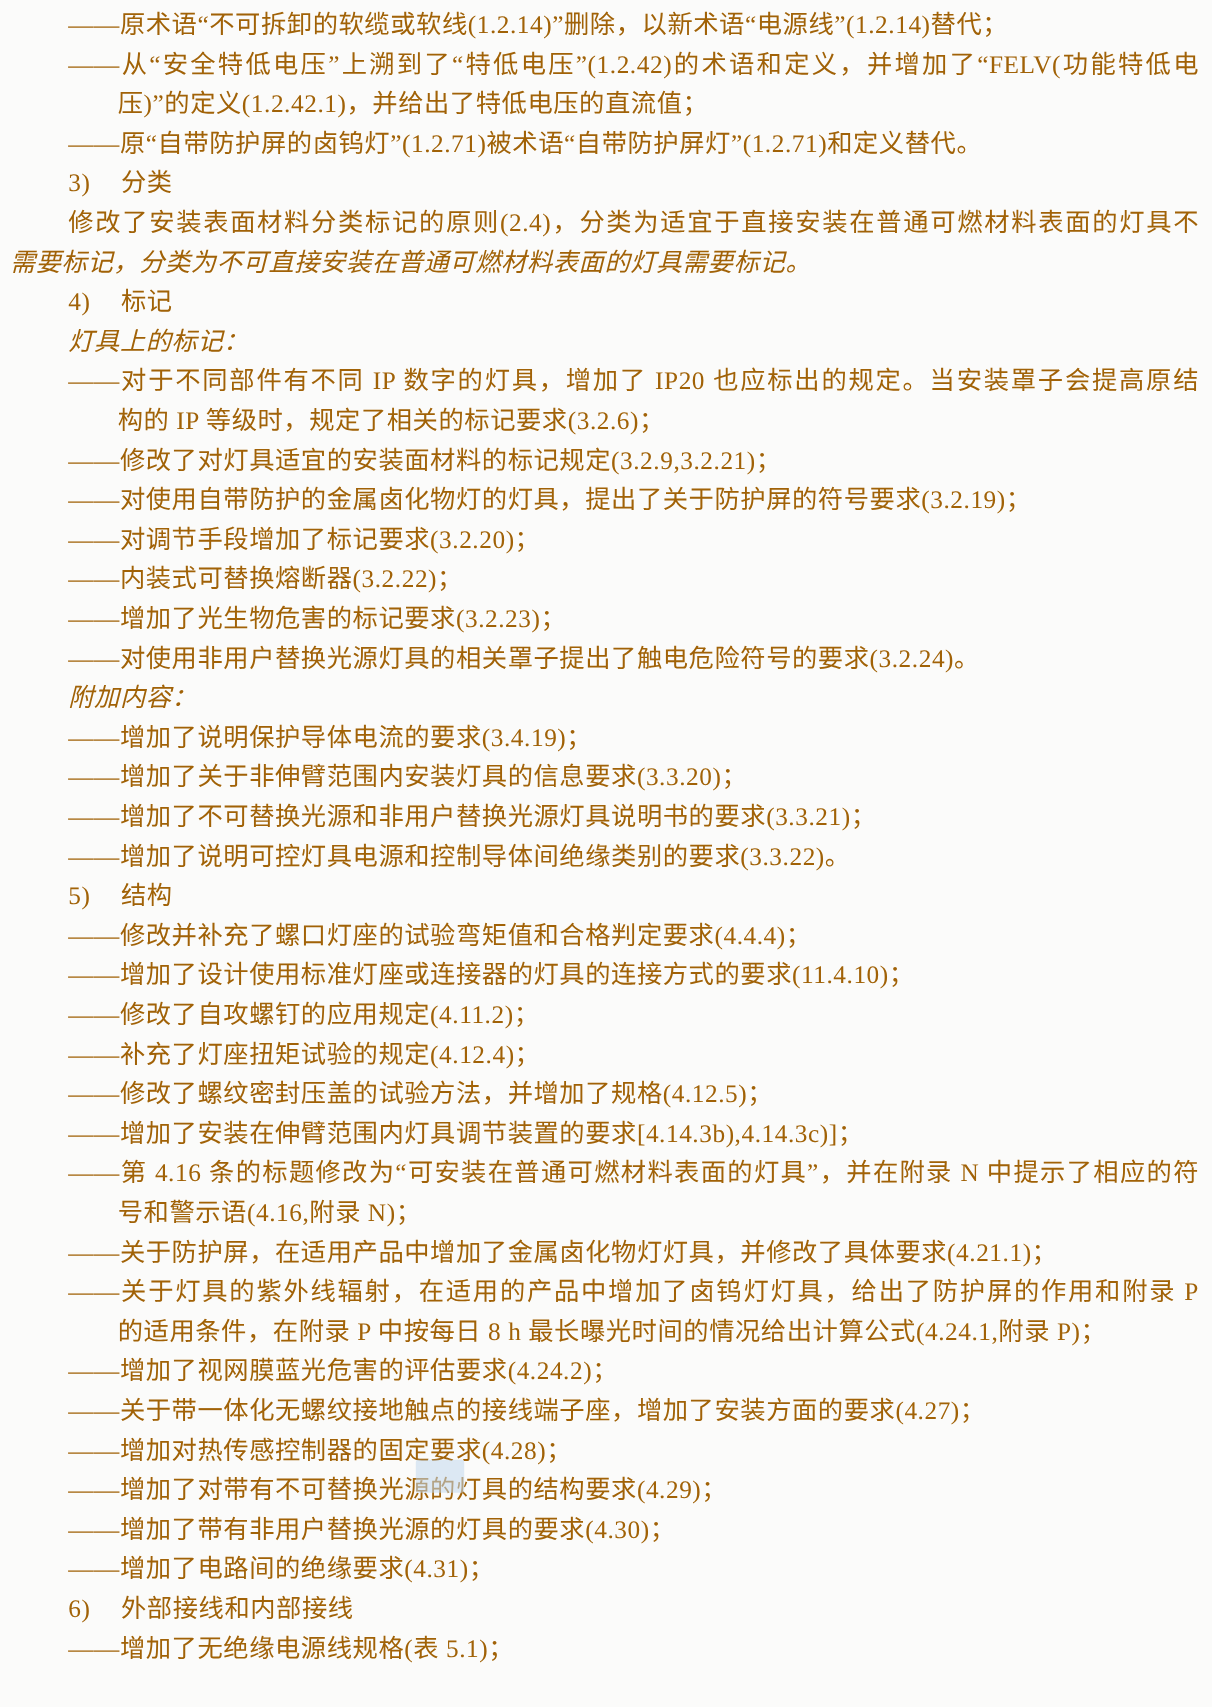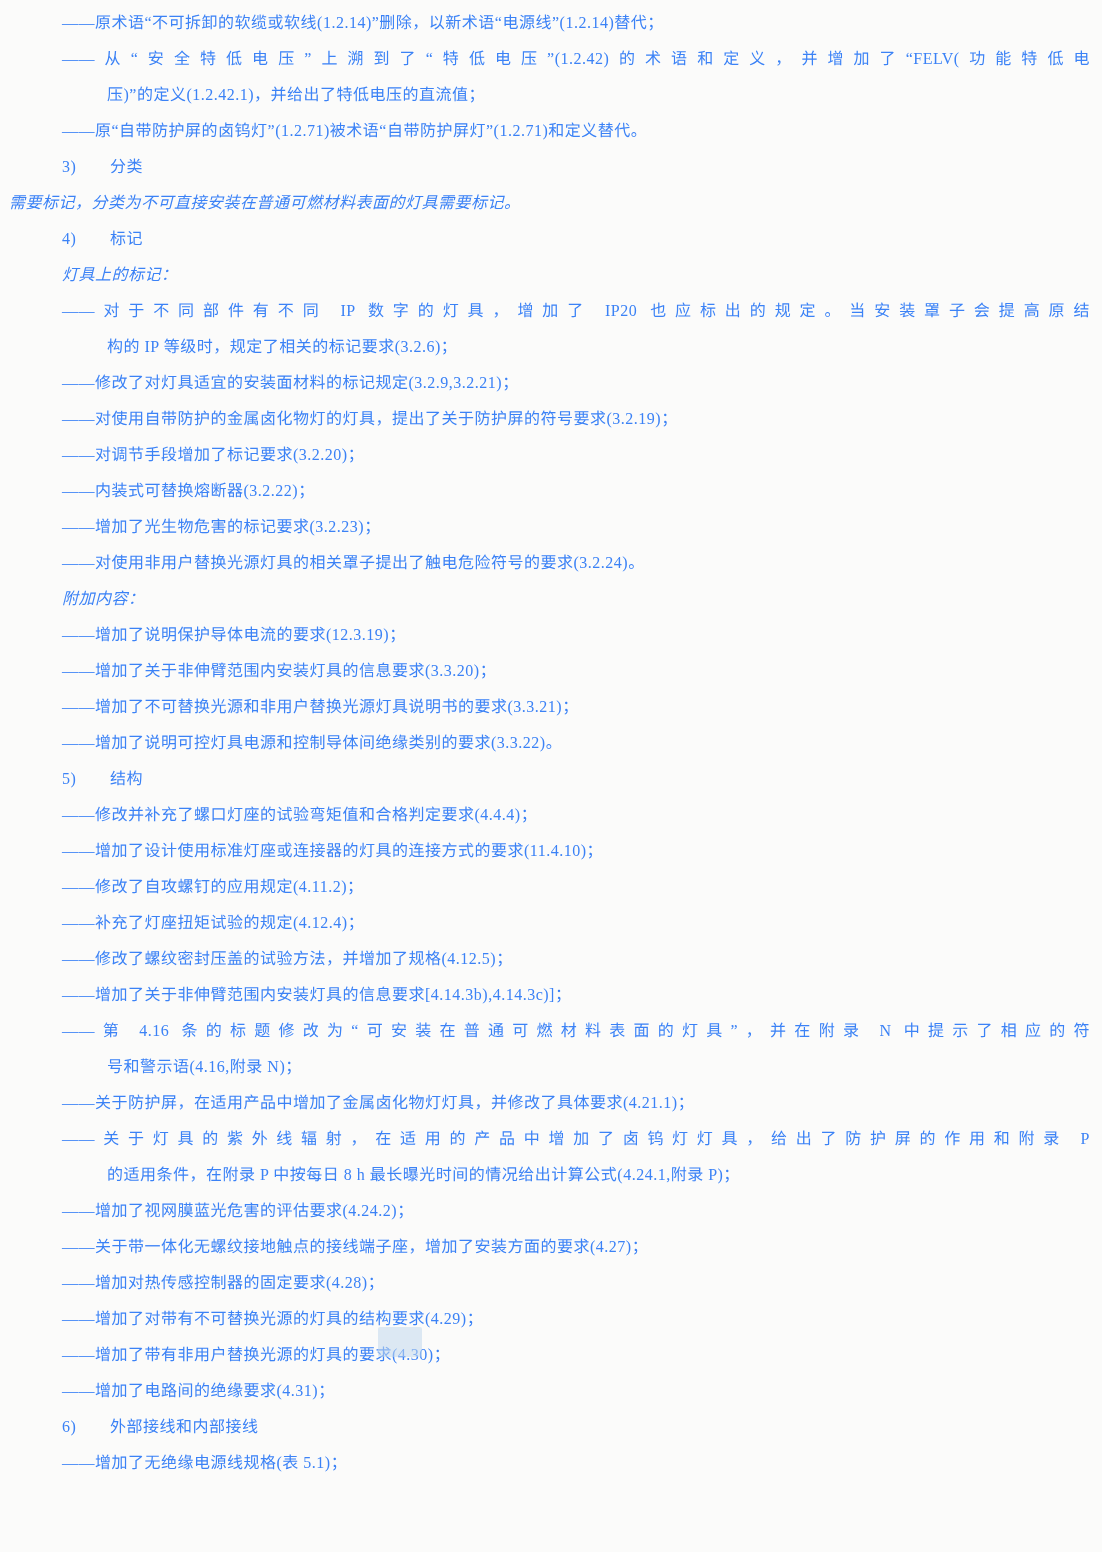--- a/index.html
+++ b/index.html
@@ -12,22 +12,22 @@
     overflow: hidden;
     background: #fbfbfa;
   }
   .page {
     position: relative;
     width: 1102px;
     height: 1552px;
     box-sizing: border-box;
     padding: 5px 12px 0 9px;
     font-family: "Liberation Serif", "DejaVu Serif", serif;
-    font-size: 16px;
-    color: #3b82f6;
+    font-size: 23px;
+    color: #a16207;
     letter-spacing: 0.5px;
   }
   .line {
     height: 36px;
     line-height: 36px;
     white-space: nowrap;
     overflow: visible;
   }
   
   .dash-first { padding-left: 53px; }
@@ -67,43 +67,44 @@
 </head>
 <body>
 
 <div class="page">
   <div>
       <div class="line dash-first">——原术语“不可拆卸的软缆或软线(1.2.14)”删除，以新术语“电源线”(1.2.14)替代；</div>
       <div class="line dash-first full">——从“安全特低电压”上溯到了“特低电压”(1.2.42)的术语和定义，并增加了“FELV(功能特低电</div>
       <div class="line dash-cont">压)”的定义(1.2.42.1)，并给出了特低电压的直流值；</div>
       <div class="line dash-first">——原“自带防护屏的卤钨灯”(1.2.71)被术语“自带防护屏灯”(1.2.71)和定义替代。</div>
       <div class="line heading"><span class="num">3)</span><span>分类</span></div>
+      <div class="line para-first full">修改了安装表面材料分类标记的原则(2.4)，分类为适宜于直接安装在普通可燃材料表面的灯具不</div>
       <div class="line para-cont">需要标记，分类为不可直接安装在普通可燃材料表面的灯具需要标记。</div>
       <div class="line heading"><span class="num">4)</span><span>标记</span></div>
       <div class="line plain">灯具上的标记：</div>
       <div class="line dash-first full">——对于不同部件有不同 IP 数字的灯具，增加了 IP20 也应标出的规定。当安装罩子会提高原结</div>
       <div class="line dash-cont">构的 IP 等级时，规定了相关的标记要求(3.2.6)；</div>
       <div class="line dash-first">——修改了对灯具适宜的安装面材料的标记规定(3.2.9,3.2.21)；</div>
       <div class="line dash-first">——对使用自带防护的金属卤化物灯的灯具，提出了关于防护屏的符号要求(3.2.19)；</div>
       <div class="line dash-first">——对调节手段增加了标记要求(3.2.20)；</div>
       <div class="line dash-first">——内装式可替换熔断器(3.2.22)；</div>
       <div class="line dash-first">——增加了光生物危害的标记要求(3.2.23)；</div>
       <div class="line dash-first">——对使用非用户替换光源灯具的相关罩子提出了触电危险符号的要求(3.2.24)。</div>
       <div class="line plain">附加内容：</div>
-      <div class="line dash-first">——增加了说明保护导体电流的要求(12.3.19)；</div>
+      <div class="line dash-first">——增加了说明保护导体电流的要求(3.4.19)；</div>
       <div class="line dash-first">——增加了关于非伸臂范围内安装灯具的信息要求(3.3.20)；</div>
       <div class="line dash-first">——增加了不可替换光源和非用户替换光源灯具说明书的要求(3.3.21)；</div>
       <div class="line dash-first">——增加了说明可控灯具电源和控制导体间绝缘类别的要求(3.3.22)。</div>
       <div class="line heading"><span class="num">5)</span><span>结构</span></div>
       <div class="line dash-first">——修改并补充了螺口灯座的试验弯矩值和合格判定要求(4.4.4)；</div>
       <div class="line dash-first">——增加了设计使用标准灯座或连接器的灯具的连接方式的要求(11.4.10)；</div>
       <div class="line dash-first">——修改了自攻螺钉的应用规定(4.11.2)；</div>
       <div class="line dash-first">——补充了灯座扭矩试验的规定(4.12.4)；</div>
       <div class="line dash-first">——修改了螺纹密封压盖的试验方法，并增加了规格(4.12.5)；</div>
-      <div class="line dash-first">——增加了关于非伸臂范围内安装灯具的信息要求[4.14.3b),4.14.3c)]；</div>
+      <div class="line dash-first">——增加了安装在伸臂范围内灯具调节装置的要求[4.14.3b),4.14.3c)]；</div>
       <div class="line dash-first full">——第 4.16 条的标题修改为“可安装在普通可燃材料表面的灯具”，并在附录 N 中提示了相应的符</div>
       <div class="line dash-cont">号和警示语(4.16,附录 N)；</div>
       <div class="line dash-first">——关于防护屏，在适用产品中增加了金属卤化物灯灯具，并修改了具体要求(4.21.1)；</div>
       <div class="line dash-first full">——关于灯具的紫外线辐射，在适用的产品中增加了卤钨灯灯具，给出了防护屏的作用和附录 P</div>
       <div class="line dash-cont">的适用条件，在附录 P 中按每日 8 h 最长曝光时间的情况给出计算公式(4.24.1,附录 P)；</div>
       <div class="line dash-first">——增加了视网膜蓝光危害的评估要求(4.24.2)；</div>
       <div class="line dash-first">——关于带一体化无螺纹接地触点的接线端子座，增加了安装方面的要求(4.27)；</div>
       <div class="line dash-first">——增加对热传感控制器的固定要求(4.28)；</div>
       <div class="line dash-first">——增加了对带有不可替换光源的灯具的结构要求(4.29)；</div>
       <div class="line dash-first">——增加了带有非用户替换光源的灯具的要求(4.30)；</div>

